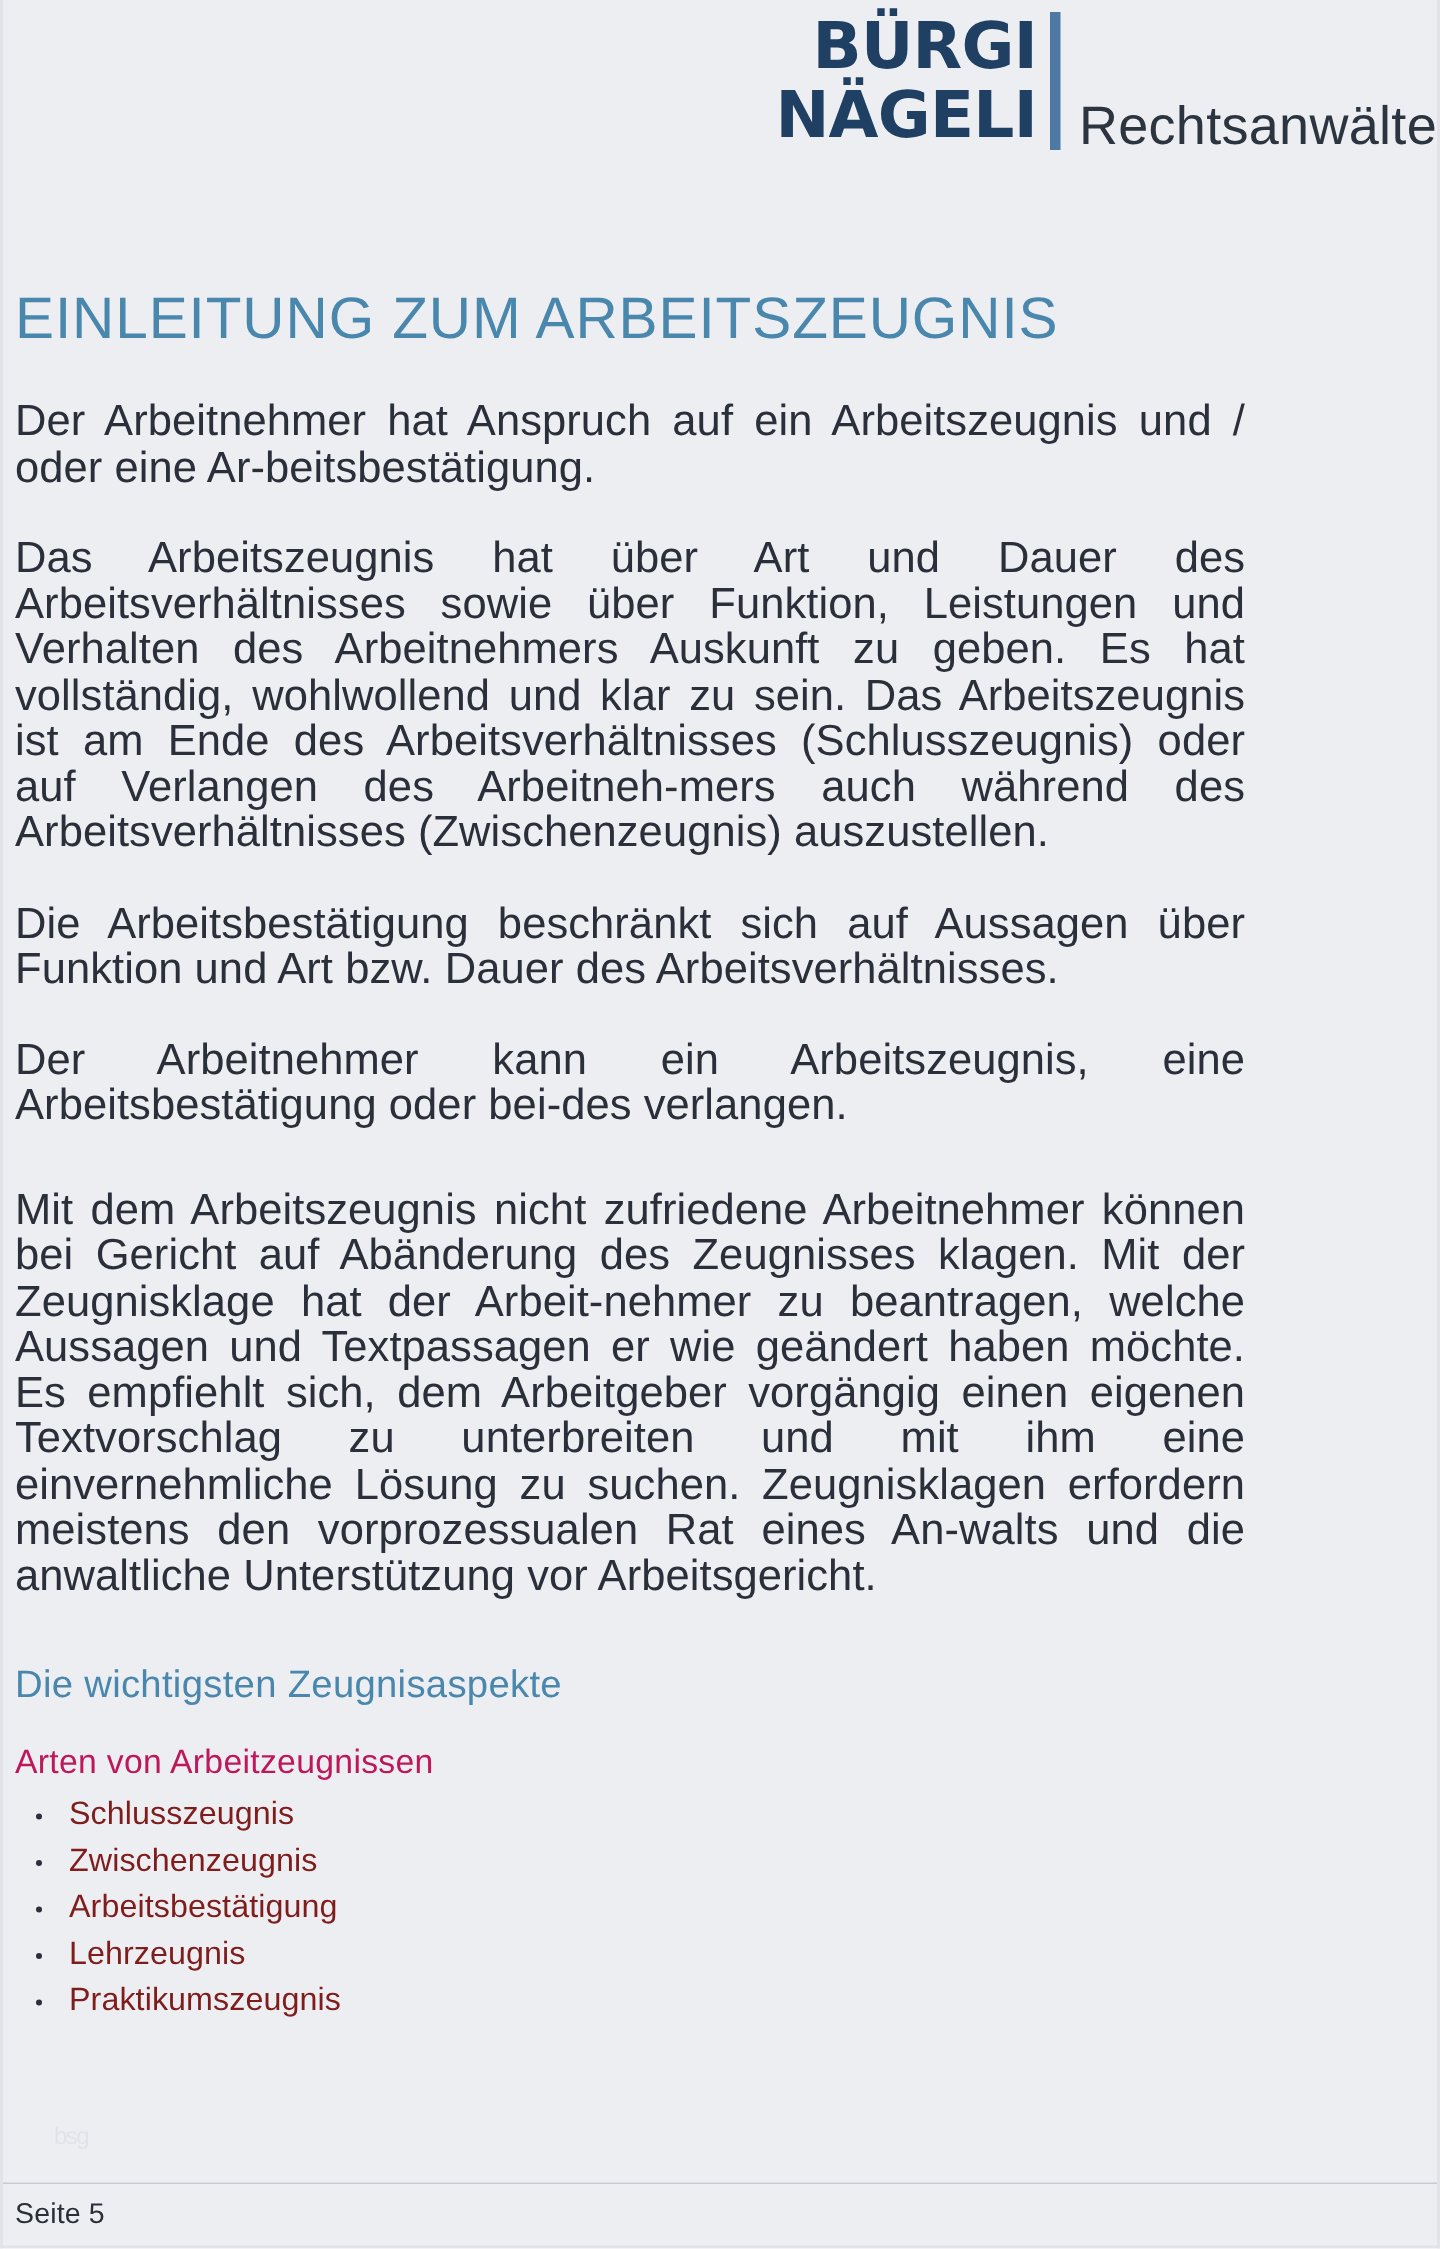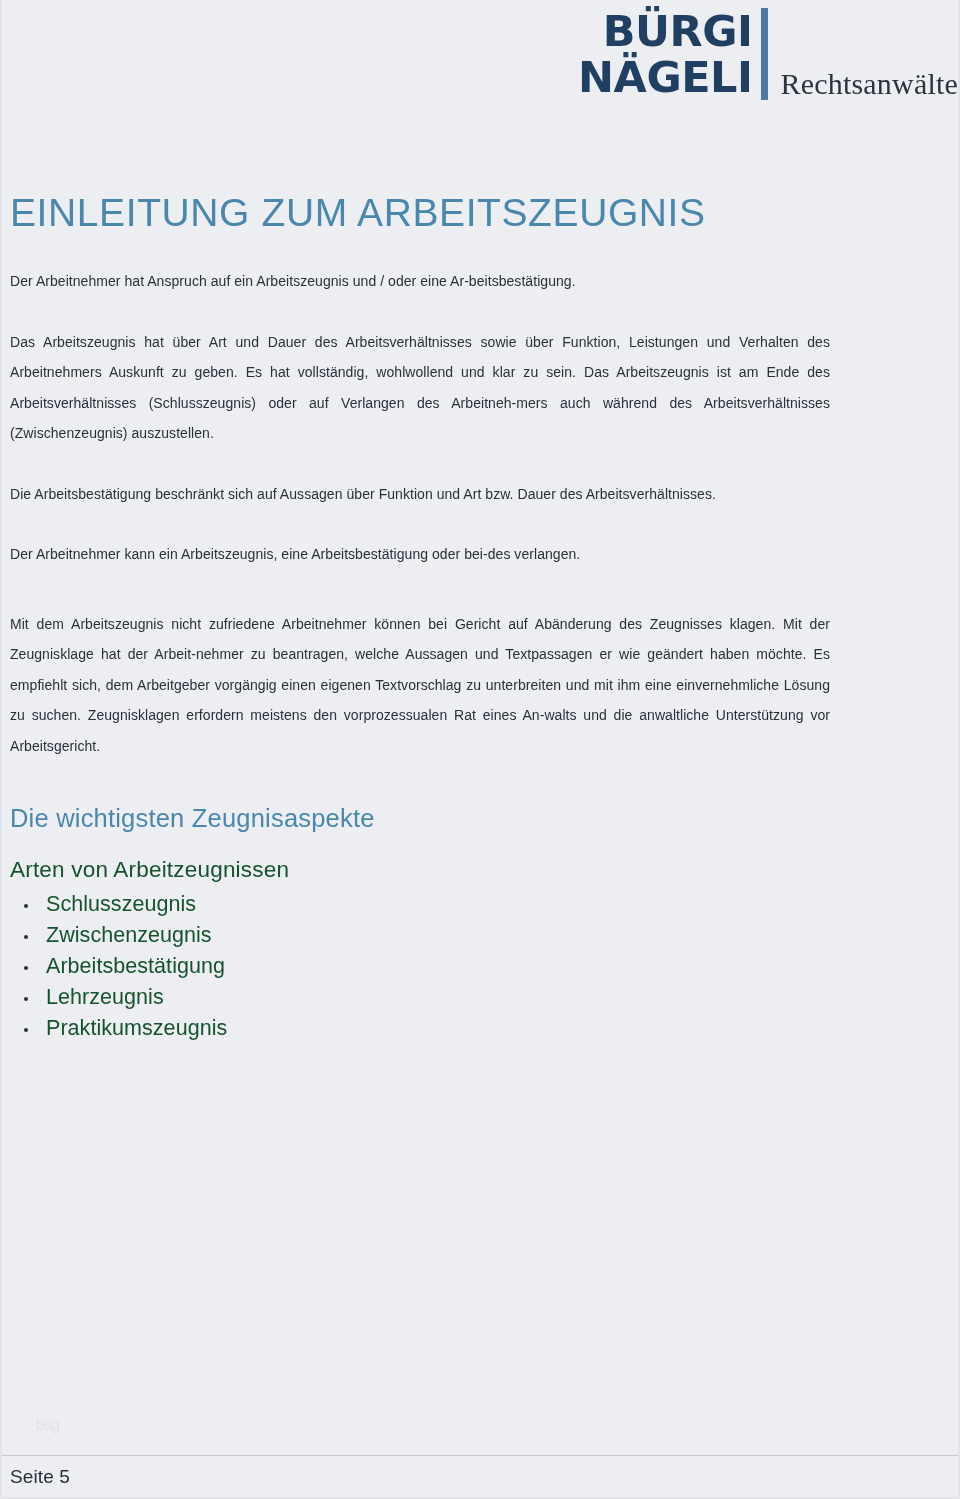--- a/index.html
+++ b/index.html
@@ -56,22 +56,22 @@
   }
   .logo-rule {
     width: 7px;
     margin-left: 9px;
     margin-right: 12px;
     background: #4e79a4;
     height: 92px;
   }
   .logo-sub {
     align-self: flex-end;
-    font-family: Liberation Serif, serif;
-    font-size: 30px;
+    font-family: Liberation Sans, sans-serif;
+    font-size: 36px;
     line-height: 32px;
     color: #2c3440;
     white-space: nowrap;
     padding-bottom: 4px;
     letter-spacing: 0.2px;
   }
 
   
   .content {
     position: absolute;
@@ -83,21 +83,21 @@
     margin: 12px 0 30px 0;
     font-family: "Liberation Sans", sans-serif;
     font-weight: normal;
     font-size: 39px;
     line-height: 46px;
     letter-spacing: 0.6px;
     color: #4a87ad;
   }
   p.para {
     margin: 0 0 30px 0;
-    font-size: 14px;
+    font-size: 29px;
     line-height: 30.5px;
     color: #2a2f3a;
     text-align: justify;
     text-justify: inter-word;
     letter-spacing: 0.05px;
     hyphens: manual;
   }
   p.para:last-of-type { margin-bottom: 0; margin-top: 39px; }
 
   h2.sub-title {
@@ -108,33 +108,33 @@
     line-height: 30px;
     color: #4a87ad;
     letter-spacing: 0.2px;
   }
   h3.list-title {
     margin: 0 0 4px 0;
     font-family: "Liberation Sans", sans-serif;
     font-weight: normal;
     font-size: 22.5px;
     line-height: 30px;
-    color: #14532d;
+    color: #be185d;
     letter-spacing: 0.2px;
   }
   ul.bullets {
     margin: 0;
     padding: 0 0 0 36px;
     list-style: none;
   }
   ul.bullets li {
     position: relative;
     font-size: 21.5px;
     line-height: 31px;
-    color: #14532d;
+    color: #7f1d1d;
     letter-spacing: 0.05px;
   }
   ul.bullets li::before {
     content: "";
     position: absolute;
     left: -22px;
     top: 15px;
     width: 4px;
     height: 4px;
     border-radius: 50%;

